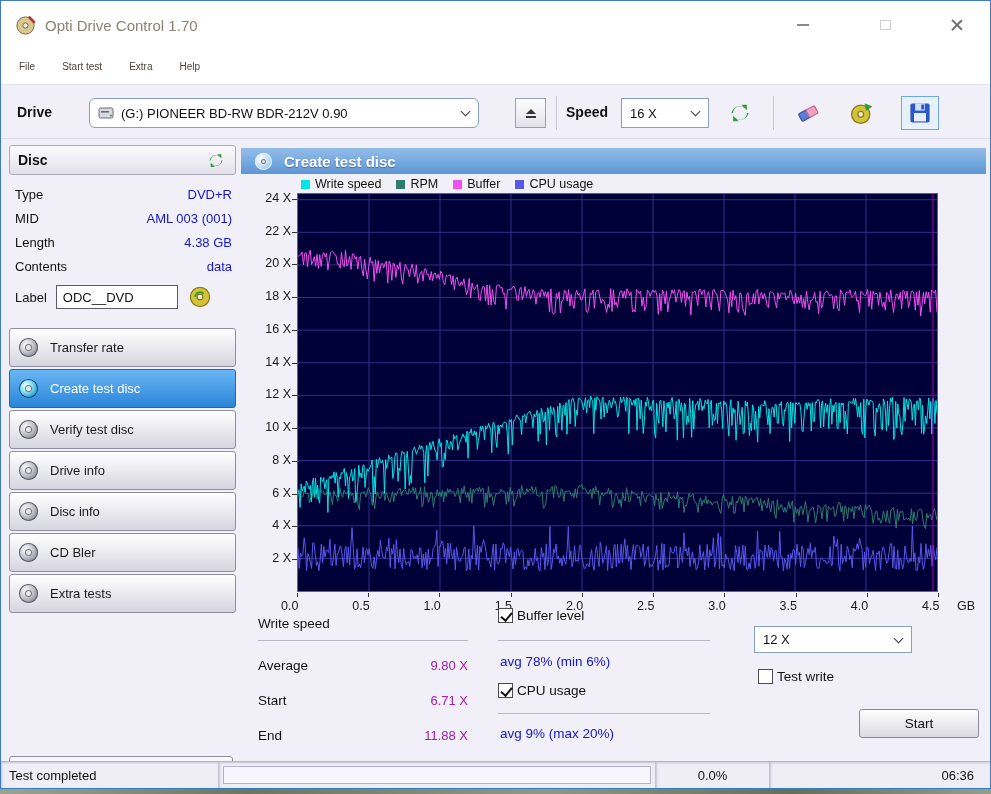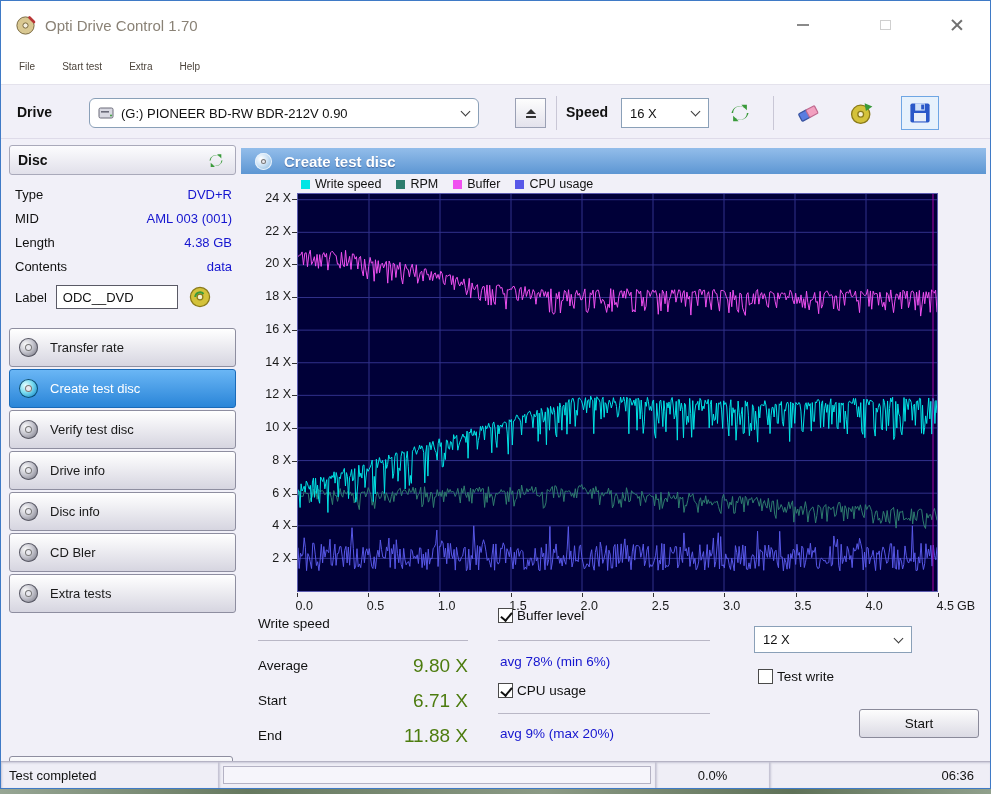--- a/index.html
+++ b/index.html
@@ -82,33 +82,33 @@
   .header-title { font-size:15px; font-weight:bold; color:#fff; text-shadow:0 1px 1px rgba(0,0,60,.35); }
   .legend { position:absolute; left:60px; top:32px; display:flex; gap:15px; align-items:center; }
   .legend-item { display:flex; align-items:center; gap:5px; }
   .legend-swatch { width:9px; height:9px; display:inline-block; }
   .legend-label { font-size:12.5px; color:#111; }
   .chart-bg { position:absolute; left:56px; top:48px; width:641px; height:399px; background:#000038; border:1px solid #5c5cb0; }
   .chart-bg svg { position:absolute; left:0; top:0; width:100%; height:100%; }
   .axis-layer { position:absolute; inset:0; pointer-events:none; }
   .y-tick-label { position:absolute; left:6px; width:44px; text-align:right; font-size:12.5px; color:#1a1a1a; }
   .y-tick-mark { position:absolute; left:51px; width:5px; height:1px; background:#333; }
-  .x-tick-label { position:absolute; width:32px; text-align:right; font-size:12.5px; color:#1a1a1a; top:454px; }
+  .x-tick-label { position:absolute; width:32px; text-align:left; font-size:12.5px; color:#1a1a1a; top:454px; }
   .x-tick-mark { position:absolute; width:1px; height:4px; background:#333; top:448px; }
   .x-unit { position:absolute; left:716px; top:454px; font-size:12.5px; color:#1a1a1a; }
 
   .results-title { position:absolute; left:17px; top:471px; font-size:13.5px; color:#111; }
   .hline { position:absolute; height:1px; background:#b9b7c6; }
   .hl1 { left:17px; top:495px; width:210px; }
   .hl2 { left:257px; top:495px; width:212px; }
   .hl3 { left:257px; top:568px; width:212px; }
   .results-rows { position:absolute; left:17px; top:503px; width:210px; }
   .result-row { height:35px; display:flex; align-items:center; justify-content:space-between; }
   .result-label { font-size:13.5px; color:#111; }
-  .result-value { font-size:19px; color:#4d7c0f; }
+  .result-value { font-size:13px; color:#a21caf; }
   .check-row { position:absolute; display:flex; align-items:center; gap:4px; }
   .buffer-check { left:257px; top:463px; }
   .cpu-check { left:257px; top:538px; }
   .test-write { left:517px; top:524px; }
   .checkbox { width:15px; height:15px; background:#fff; border:1px solid #4a4a4a; position:relative; display:inline-block; flex:0 0 auto; }
   .checkbox.checked::after { content:""; position:absolute; left:4px; top:1px; width:5px; height:9px;
     border-right:2px solid #111; border-bottom:2px solid #111; transform:rotate(40deg); }
   .check-label { font-size:13.5px; color:#111; }
   .stat-text { position:absolute; font-size:13.5px; color:#1515cf; }
   .buffer-stat { left:259px; top:509px; }

